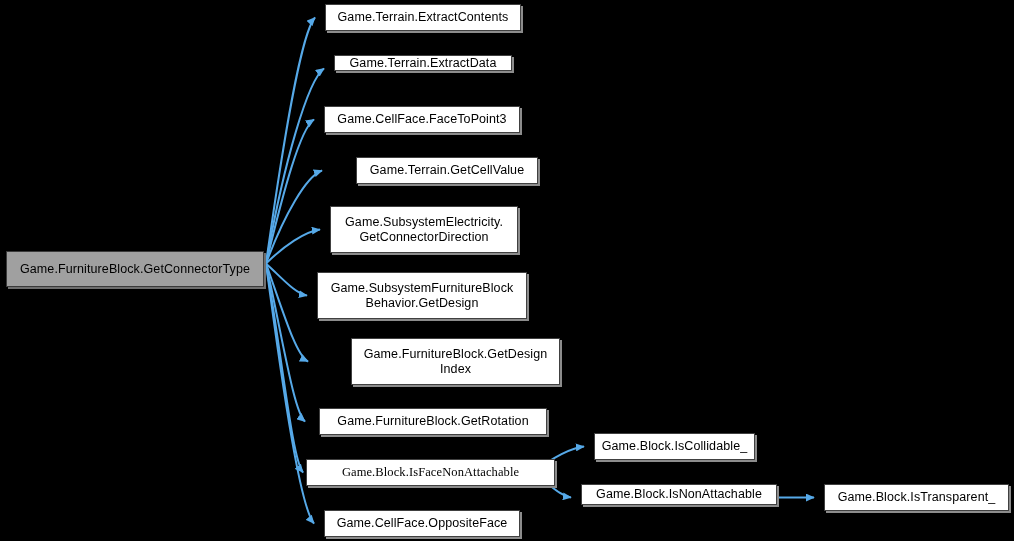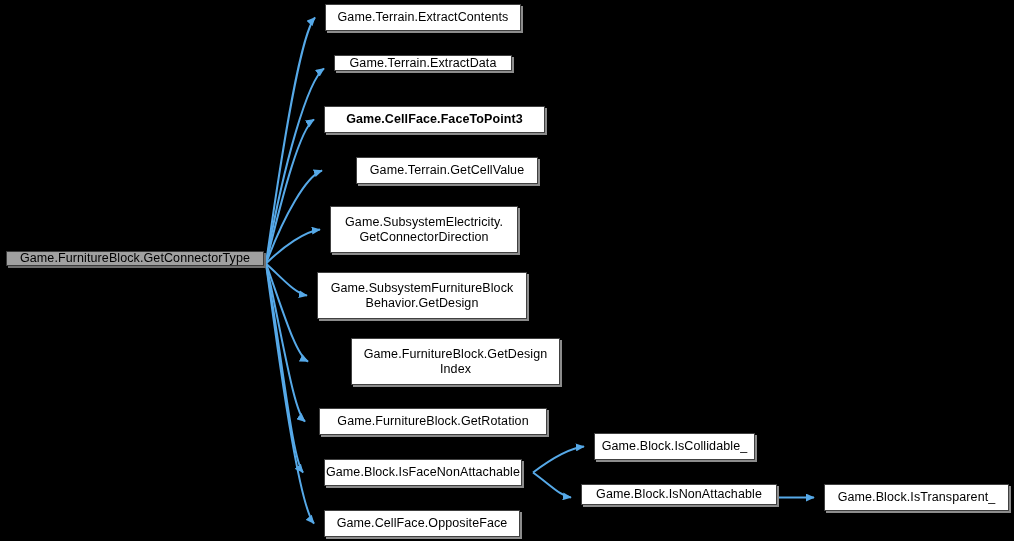--- a/index.html
+++ b/index.html
@@ -68,32 +68,32 @@
         <path d="M266,263.5 C284,345.65999999999997 294.08,412.02 305,421.5" fill="none" stroke="#56a9e8" stroke-width="2" marker-end="url(#arrowhead)"></path>
         <path d="M266,263.5 C284,372.18 292.64,459.96 303,472.5" fill="none" stroke="#56a9e8" stroke-width="2" marker-end="url(#arrowhead)"></path>
         <path d="M266,263.5 C284,398.70000000000005 300.56,507.9 314,523.5" fill="none" stroke="#56a9e8" stroke-width="2" marker-end="url(#arrowhead)"></path>
         <path d="M533,472.5 C551,458.98 569.72,448.06 584,446.5" fill="none" stroke="#56a9e8" stroke-width="2" marker-end="url(#arrowhead)"></path>
         <path d="M533,472.5 C551,485.5 560.36,496 571,497.5" fill="none" stroke="#56a9e8" stroke-width="2" marker-end="url(#arrowhead)"></path>
         <path d="M779,497.5 C797,497.5 804.2,497.5 814,497.5" fill="none" stroke="#56a9e8" stroke-width="2" marker-end="url(#arrowhead)"></path>
       </g>
   </svg>
 
   <div id="node-layer">
-      <div class="node root" style="left: 6px; top: 251px; width: 258px; height: 15px;">Game.FurnitureBlock.GetConnectorType</div>
+      <div class="node root" style="left: 6px; top: 251px; width: 258px; height: 36px;">Game.FurnitureBlock.GetConnectorType</div>
       <div class="node" style="left: 325px; top: 4px; width: 196px; height: 27px;">Game.Terrain.ExtractContents</div>
       <div class="node" style="left: 334px; top: 55px; width: 178px; height: 16px;">Game.Terrain.ExtractData</div>
-      <div class="node" style="left: 324px; top: 106px; width: 221px; height: 27px; font-weight: bold;">Game.CellFace.FaceToPoint3</div>
+      <div class="node" style="left: 324px; top: 106px; width: 196px; height: 27px;">Game.CellFace.FaceToPoint3</div>
       <div class="node" style="left: 332px; top: 157px; width: 182px; height: 27px; margin-left: 24px;">Game.Terrain.GetCellValue</div>
       <div class="node" style="left: 330px; top: 206px; width: 188px; height: 47px;">Game.SubsystemElectricity.
 GetConnectorDirection</div>
       <div class="node" style="left: 317px; top: 272px; width: 210px; height: 47px;">Game.SubsystemFurnitureBlock
 Behavior.GetDesign</div>
       <div class="node" style="left: 318px; top: 338px; width: 209px; height: 47px; margin-left: 33px;">Game.FurnitureBlock.GetDesign
 Index</div>
       <div class="node" style="left: 319px; top: 408px; width: 228px; height: 27px;">Game.FurnitureBlock.GetRotation</div>
-      <div class="node" style="left: 324px; top: 459px; width: 198px; height: 27px;">Game.Block.IsFaceNonAttachable</div>
+      <div class="node" style="left: 306px; top: 459px; width: 249px; height: 27px; font-family: Liberation Serif, serif;">Game.Block.IsFaceNonAttachable</div>
       <div class="node" style="left: 324px; top: 510px; width: 196px; height: 27px;">Game.CellFace.OppositeFace</div>
       <div class="node" style="left: 594px; top: 433px; width: 161px; height: 27px;">Game.Block.IsCollidable_</div>
       <div class="node" style="left: 581px; top: 484px; width: 196px; height: 21px;">Game.Block.IsNonAttachable</div>
       <div class="node" style="left: 824px; top: 484px; width: 185px; height: 27px;">Game.Block.IsTransparent_</div>
     </div>
 
 </div>
 
 </body></html>

